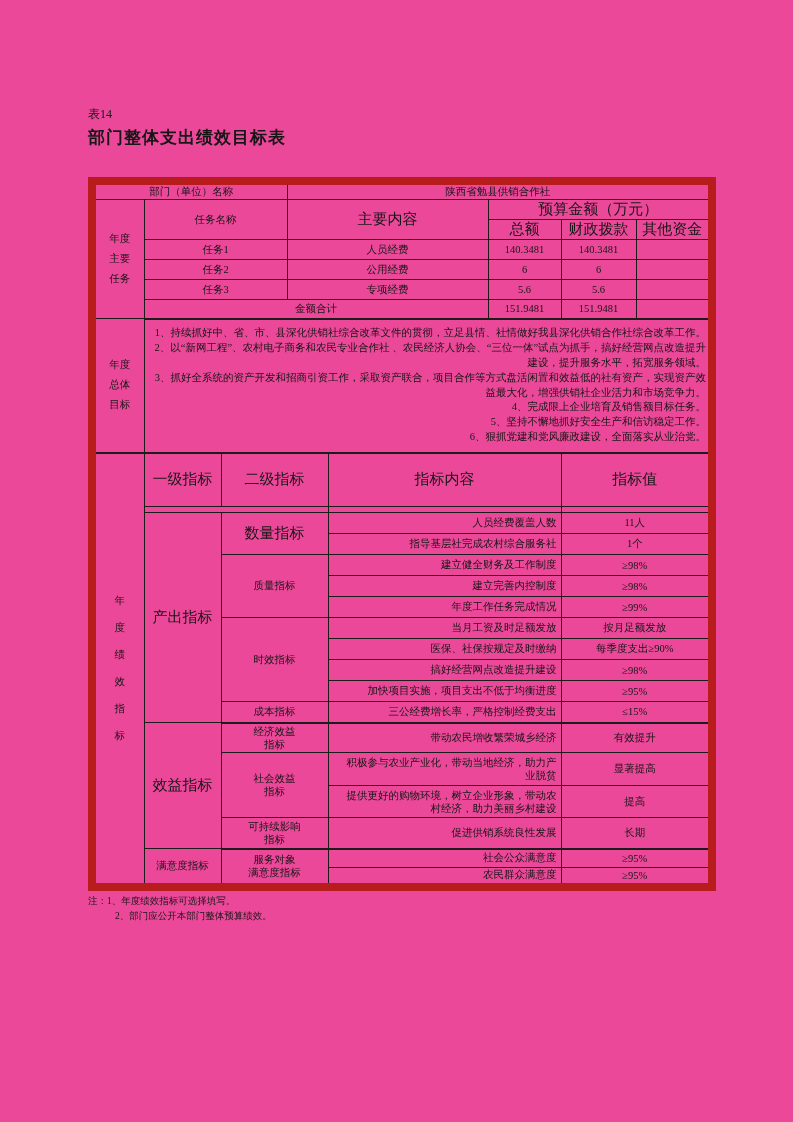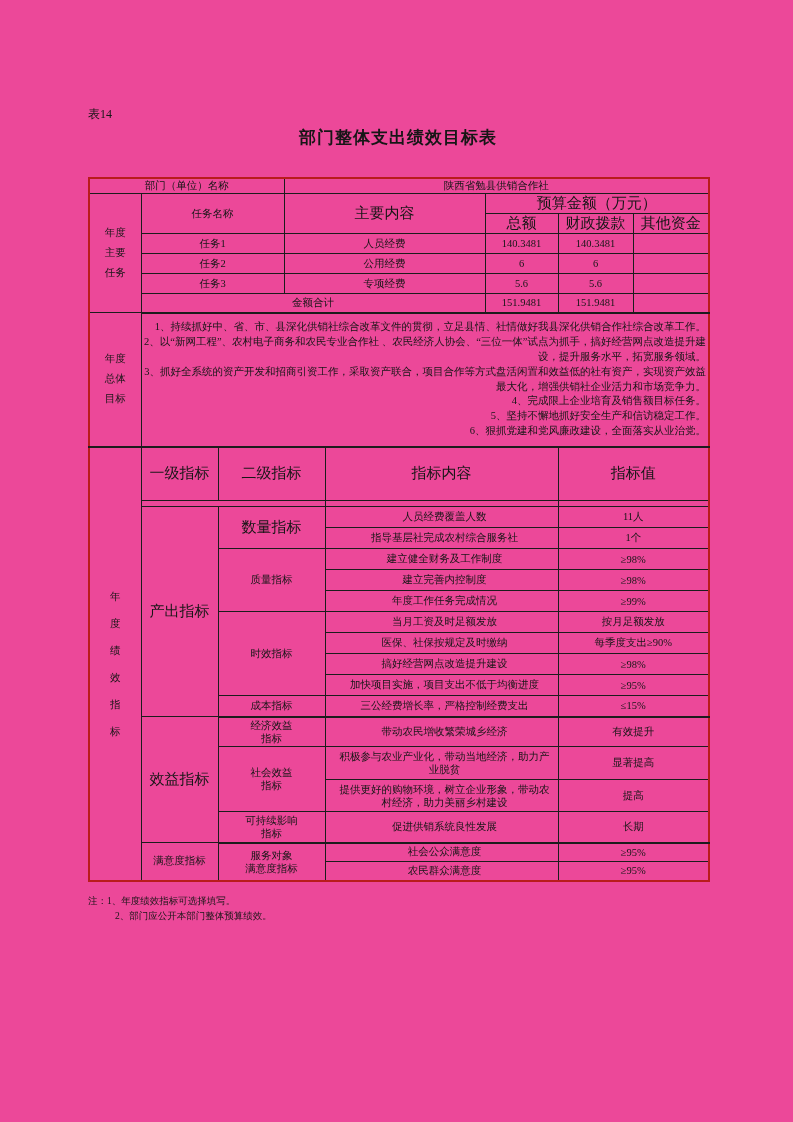--- a/index.html
+++ b/index.html
@@ -10,40 +10,40 @@
     color: #161616;
   }
   #page { position: relative; width: 793px; height: 1122px; background: #ec4899; overflow: hidden; }
 
   .form-tag {
     position: absolute; left: 88px; top: 106px;
     font-size: 12px;
   }
   .doc-title {
     position: absolute; left: 88px; top: 126px; width: 620px;
-    text-align: center; font-size: 17px; font-weight: bold; letter-spacing: 1px;
+    text-align: left; font-size: 17px; font-weight: bold; letter-spacing: 1px;
   }
 
   table.main {
     position: absolute; left: 88px; top: 177px;
     width: 620px;
     border-collapse: collapse;
     table-layout: fixed;
-    border: 2px solid #b91c1c;
+    border: 8px solid #b91c1c;
   }
   td {
     border: 1px solid #1c1c1c;
     font-size: 10.5px;
     text-align: center;
     vertical-align: middle;
     padding: 0 2px;
     overflow: hidden;
   }
   td.small { font-size: 15px; }
-  td.left { text-align: center; padding-left: 10px; padding-right: 4px; }
+  td.left { text-align: right; padding-left: 10px; padding-right: 4px; }
   td.vlabel { white-space: pre-line; line-height: 20px; }
   td.vlabel-perf { white-space: pre-line; line-height: 27px; }
   td.wrap2 { white-space: pre-line; line-height: 13px; }
   td.goal-cell { line-height: 14.8px; vertical-align: middle; }
   .goal-cell p { margin: 0; text-align: right; }
   td.thick-b { border-bottom-width: 2px; }
 
   
   tr.sp td {
     border-left: none; border-right: none;

